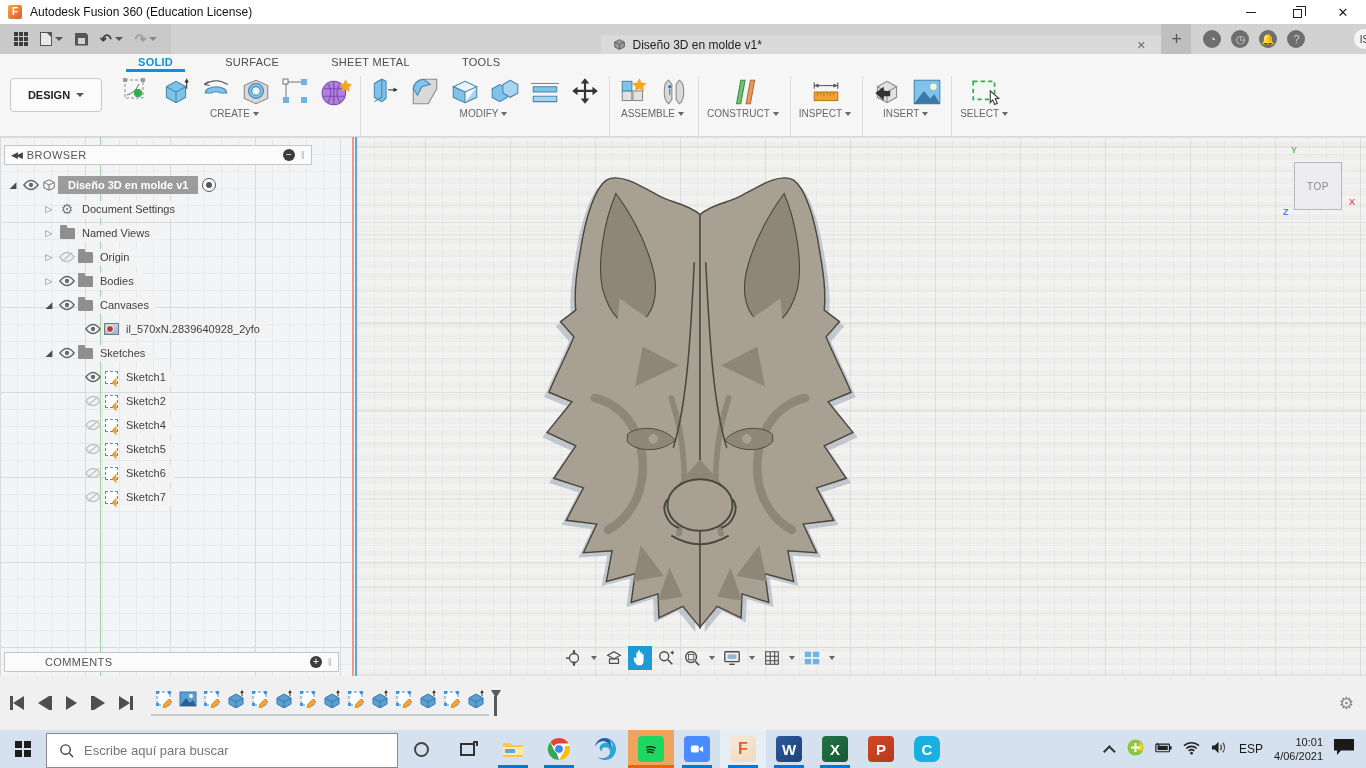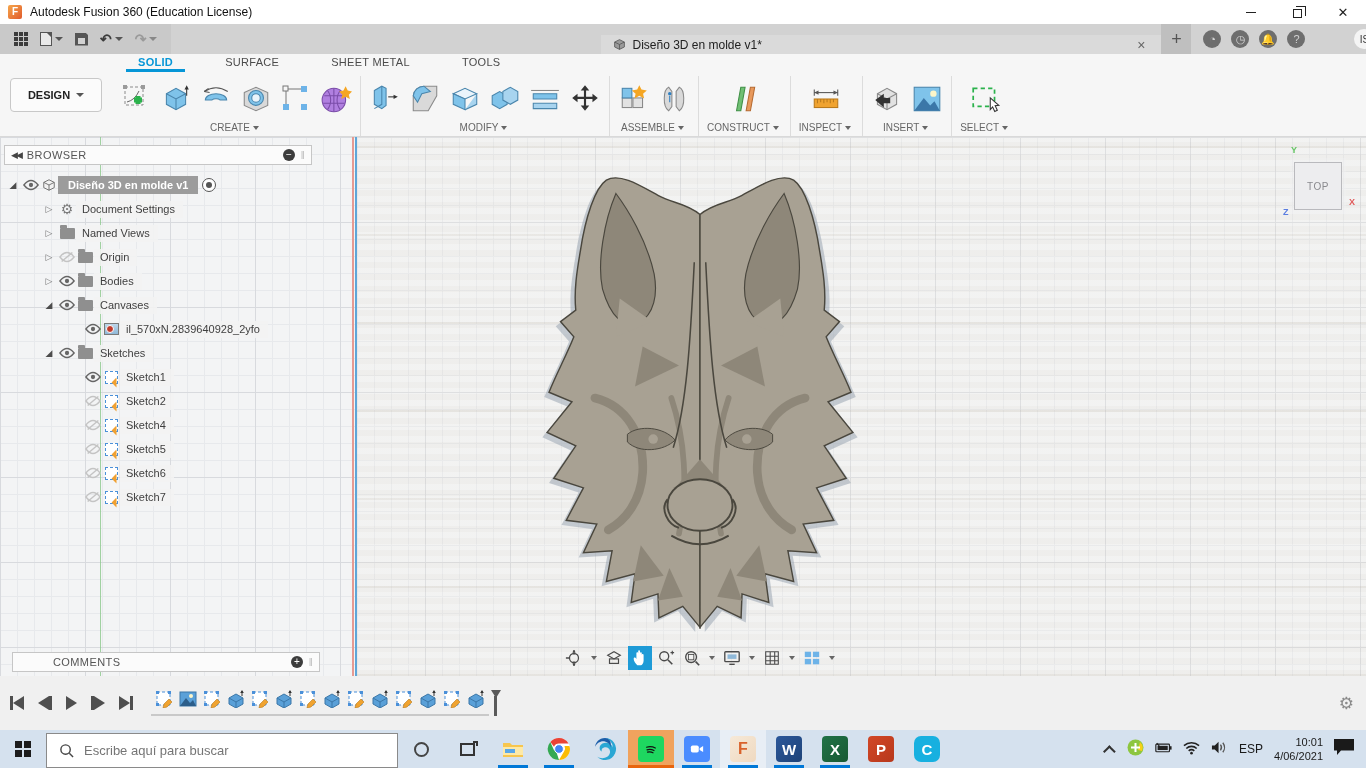--- a/index.html
+++ b/index.html
@@ -48,21 +48,21 @@
   .design-box { margin:24px 10px; width:92px; border:1px solid #c8c8c8; border-radius:4px; background:#fbfbfb; display:flex; align-items:center; justify-content:center; font-size:11px; font-weight:bold; color:#222; }
   .ribbon-main { flex:1; display:flex; flex-direction:column; }
   .ribbon-tabs { display:flex; gap:0; height:22px; align-items:flex-start; }
   .rtab { padding:2px 26px 4px 26px; font-size:11px; color:#4b4b4b; letter-spacing:.3px; position:relative; }
   .rtab.active { color:#0696d7; font-weight:bold; }
   .rtab.active::after { content:""; position:absolute; left:14px; right:14px; bottom:0; height:3px; background:#0696d7; }
   .ribbon-body { flex:1; display:flex; }
   .rgroup { display:flex; flex-direction:column; align-items:center; padding:0 8px; border-right:1px solid #dcdcdc; }
   .rgroup:last-child { border-right:none; }
   .rgroup .icons { flex:1; display:flex; align-items:center; gap:8px; }
-  .rgroup .glabel { font-size:10px; color:#666; padding-bottom:3px; display:flex; align-items:center; }
+  .rgroup .glabel { font-size:10px; color:#666; padding-bottom:17px; display:flex; align-items:center; }
   .tool-ic { width:32px; height:32px; display:flex; align-items:center; justify-content:center; }
   .tool-ic svg { width:30px; height:30px; }
   .tool-ic.big svg { width:34px; height:34px; }
 
   
   .main { position:relative; height:539px;
     background:
       linear-gradient(#d8dade 1px, transparent 1px),
       linear-gradient(90deg,#d8dade 1px, transparent 1px),
       linear-gradient(#e7e9ec 1px, transparent 1px),
@@ -109,21 +109,21 @@
   .folder-ic { width:15px; height:11px; background:#8f8f8f; border-radius:1px; position:relative; }
   .folder-ic::before { content:""; position:absolute; top:-3px; left:0; width:7px; height:3px; background:#8f8f8f; border-radius:1px 1px 0 0; }
   .gear-ic { color:#7a7a7a; font-size:14px; line-height:1; }
   .sketch-ic { width:13px; height:13px; border:1px dashed #4a90d9; position:relative; background:#fff; }
   .sketch-ic::after { content:""; position:absolute; right:-3px; bottom:-3px; width:0; height:0; border-left:7px solid #f0a030; border-top:7px solid transparent; transform:rotate(45deg); }
   .img-ic { width:15px; height:12px; background:linear-gradient(180deg,#bcd6ea,#8fb8d8); border:1px solid #7a7a7a; position:relative; }
   .img-ic::after { content:""; position:absolute; left:1px; bottom:1px; width:6px; height:6px; border-radius:50%; background:#c0392b; border:1px solid #fff; }
   .cube-ic { width:14px; height:14px; }
 
   
-  .comments { position:absolute; left:12px; bottom:4px; width:308px; }
+  .comments { position:absolute; left:4px; bottom:4px; width:335px; }
 
   
   .viewbar { position:absolute; left:562px; bottom:6px; display:flex; align-items:center; gap:2px; }
   .vbtn { height:24px; min-width:24px; display:flex; align-items:center; justify-content:center; color:#4a4a4a; padding:0 2px; }
   .vbtn.active { background:#1e9bd7; color:#fff; }
   .vbtn svg { width:18px; height:18px; }
   .vb-caret { width:0;height:0;border-left:3.5px solid transparent;border-right:3.5px solid transparent;border-top:4px solid #666; margin:0 3px; }
 
   
   .timeline { height:54px; background:#f0f0f0; display:flex; align-items:center; padding:0 10px; position:relative; }

